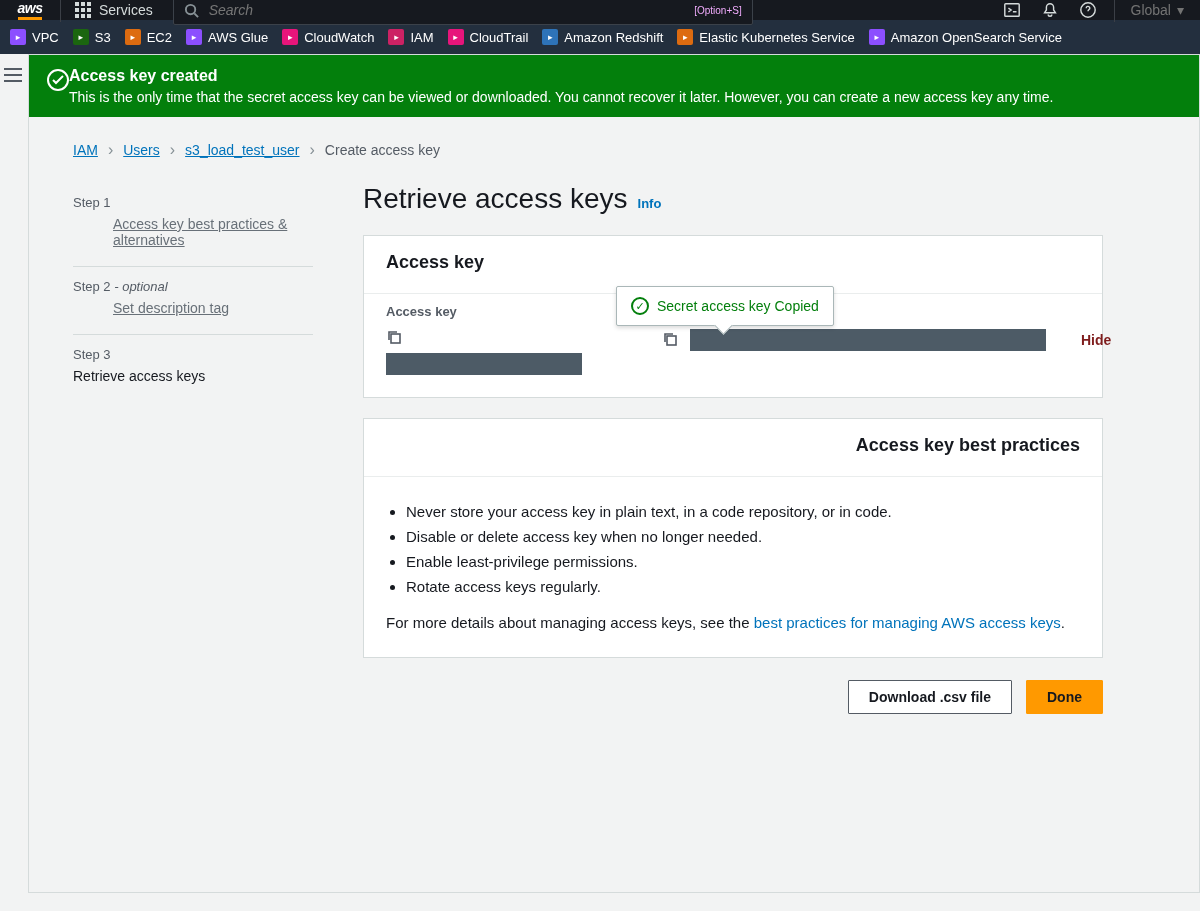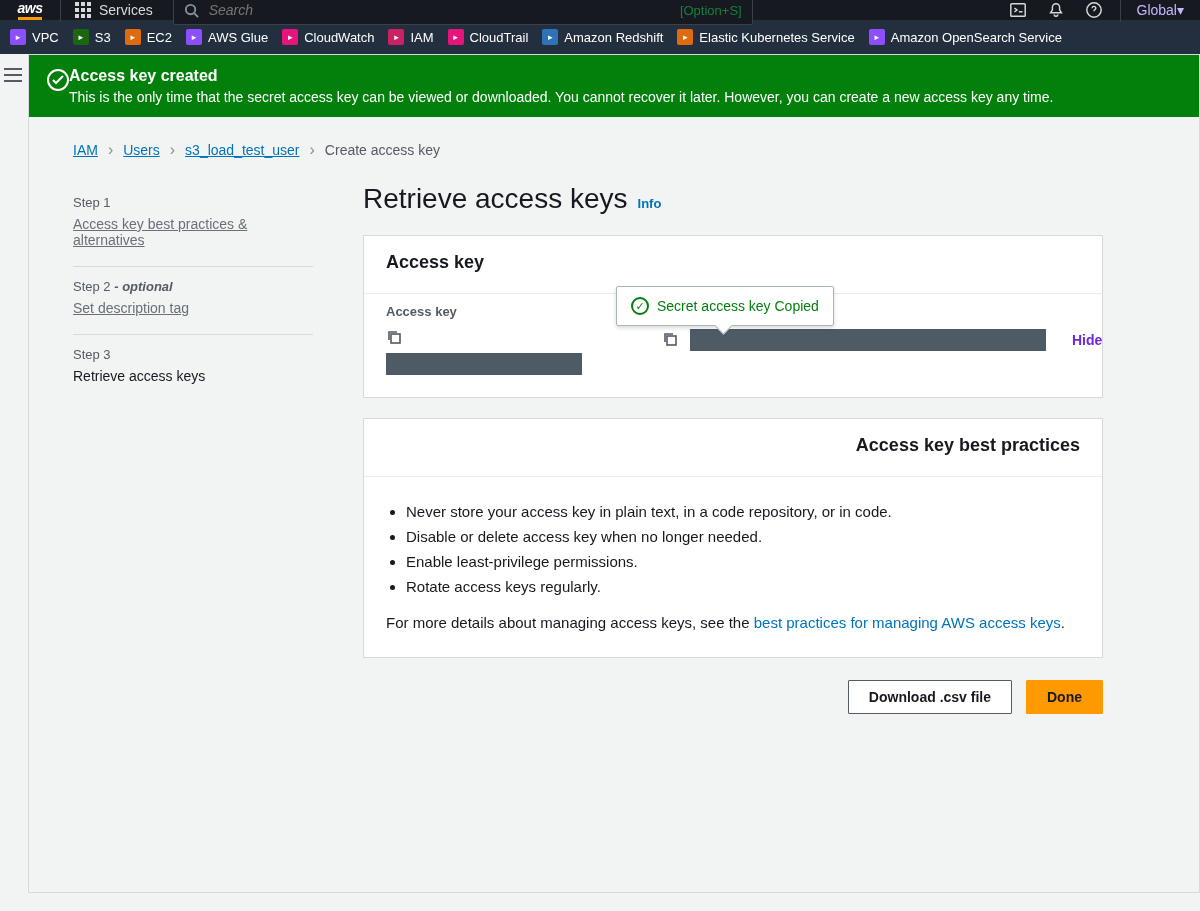--- a/index.html
+++ b/index.html
@@ -8,25 +8,25 @@
   
   .topbar { background: #16191f; height: 20px; display: flex; align-items: center; color: #d5dbdb; font-size: 14px; }
   .aws-logo { width: 60px; display:flex; align-items:center; justify-content:center; font-weight:700; color:#fff; font-size:14px; letter-spacing:-0.5px;}
   .aws-logo span{border-bottom:3px solid #ff9900; padding-bottom:1px; font-style:italic;}
   .divider-v { width:1px; height:24px; background:#3b3f46; }
   .services-btn { display:flex; align-items:center; gap:8px; padding:0 14px; cursor:pointer;}
   .grid-icon { display:grid; grid-template-columns:repeat(3,4px); grid-template-rows:repeat(3,4px); gap:2px;}
   .grid-icon b{background:#d5dbdb; width:4px; height:4px;}
   .search-wrap{ flex:0 0 auto; display:flex; align-items:center; background:#16191f; border:1px solid #3b4149; border-radius:2px; height:30px; margin-left:6px; width:580px; padding:0 10px; gap:10px; color:#879196;}
   .search-wrap input{ background:transparent; border:none; outline:none; color:#d5dbdb; font-size:14px; font-style:italic; flex:1;}
-  .search-short{ color:#15803d; font-size:13px;}
+  .search-short{ color:#f0abfc; font-size:10px;}
   .top-spacer{flex:1;}
   .top-icons{display:flex; align-items:center; gap:18px; padding:0 16px;}
   .top-icon{width:20px; height:20px; display:flex; align-items:center; justify-content:center; cursor:pointer; color:#d5dbdb;}
-  .region-btn{display:flex; align-items:center; padding:0 16px; cursor:pointer; color:#c4b5fd;}
+  .region-btn{display:flex; align-items:center; gap:6px; padding:0 16px; cursor:pointer; color:#737373;}
 
   
   .shortcuts{ background:#232f3e; height:34px; display:flex; align-items:center; gap:14px; padding:0 10px; font-size:13px; color:#fff;}
   .sc{ display:flex; align-items:center; gap:6px; cursor:pointer;}
   .sc-ico{ width:16px; height:16px; border-radius:2px; display:flex; align-items:center; justify-content:center; font-size:9px; color:#fff;}
   .purple{background:#8c4fff;} .green{background:#1b660f;} .orange{background:#dd6b10;} .red{background:#cc2264;} .pink{background:#e7157b;} .blue{background:#2e73b8;}
 
   
   .page-wrap{ position:relative; height:839px; }
   .body{ position:absolute; left:28px; right:0; top:0; bottom:0; border:1px solid #d5dbdb; background:#f2f3f3; overflow:auto;}
@@ -42,39 +42,39 @@
   .crumbs{ font-size:14px; color:#545b64; display:flex; align-items:center; gap:10px; margin-bottom:24px;}
   .crumbs a{ color:#0073bb; text-decoration:underline; cursor:pointer;}
   .crumbs .chev{color:#879196; font-size:16px;}
 
   .layout{ display:flex; gap:50px; }
   .stepper{ width:240px; font-size:14px; color:#545b64;}
   .step{ padding:12px 0 18px; border-bottom:1px solid #d5dbdb;}
   .step:last-child{border-bottom:none;}
   .step .label{ font-size:13px; margin-bottom:6px;}
   .step .title{ color:#687078;}
-  .step.done .title{ text-decoration:underline; color:#687078;}
+  .step.done .title{ text-decoration:underline; color:#687078;margin-left:40px;}
   .step.current .title{ color:#16191f; font-weight:400;}
-  .optional{ font-style:italic;font-weight:bold;}
+  .optional{ font-style:italic;}
 
   .main{ flex:1; max-width:740px;}
   h1{ font-size:28px; font-weight:400; color:#16191f; display:flex; align-items:baseline; gap:10px;}
   .info-link{ font-size:13px; color:#0073bb; font-weight:700; cursor:pointer;}
 
   .panel{ border:1px solid #d5dbdb; background:#fff; margin-top:20px;}
   .panel-header{ padding:16px 22px 14px; border-bottom:1px solid #eaeded;}
   .panel-header h2{ font-size:18px; font-weight:700; color:#16191f; margin-bottom:6px;}
   .panel-header p{ font-size:13px; color:#545b64; line-height:1.5;}
   .panel-row{ display:flex; padding:10px 22px 22px; gap:56px; position:relative;}
   .col{ flex:0 0 auto; }
   .col .lbl{ font-size:13px; font-weight:700; color:#545b64; margin-bottom:10px;}
   .keyline{ display:flex; align-items:center; gap:10px;}
   .copy-ico{ width:18px; height:18px; cursor:pointer; color:#545b64; position:relative;}
   .redact{ background:#4d5b66; height:22px; }
-  .hide-link{ color:#6d28d9; font-weight:700; font-size:14px; cursor:pointer; margin-left:16px;}
+  .hide-link{ color:#7f1d1d; font-weight:700; font-size:14px; cursor:pointer; margin-left:25px;}
 
   .tooltip{ position:absolute; top:-8px; left:252px; background:#fff; border:1px solid #aab7b8; border-radius:2px; padding:10px 14px; box-shadow:0 2px 4px rgba(0,0,0,0.15); display:flex; align-items:center; gap:8px; font-size:14px; color:#037f0c;}
   .tooltip::after{ content:""; position:absolute; bottom:-7px; left:100px; width:12px; height:12px; background:#fff; border-right:1px solid #aab7b8; border-bottom:1px solid #aab7b8; transform:rotate(45deg);}
   .tooltip .chk{ width:18px; height:18px; border:2px solid #037f0c; border-radius:50%; display:flex; align-items:center; justify-content:center; font-size:11px;}
 
   .panel-body{ padding:18px 22px 22px;}
   .panel-body ul{ margin:4px 0 16px 20px; font-size:15px; color:#16191f;}
   .panel-body li{ margin:8px 0;}
   .panel-body p{ font-size:15px; color:#16191f; line-height:1.6;}
   .panel-body a{ color:#0073bb; cursor:pointer;}

